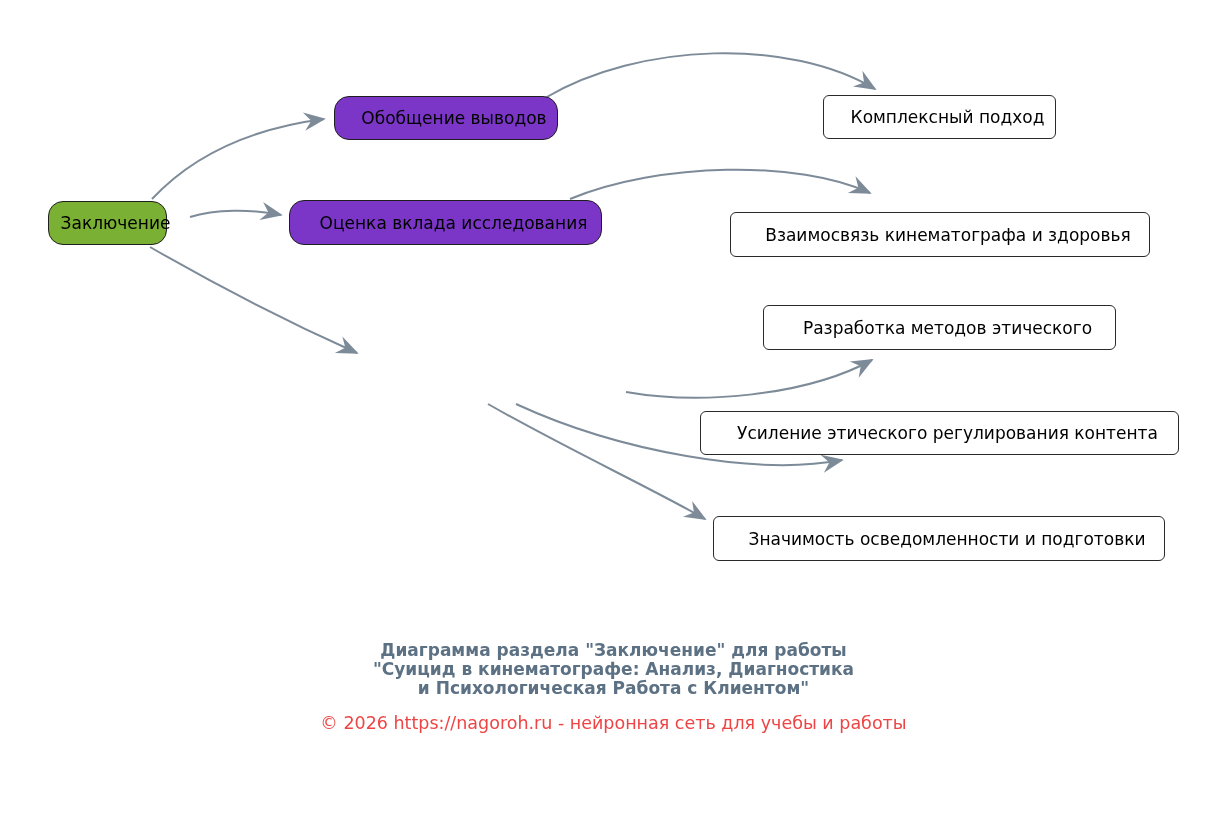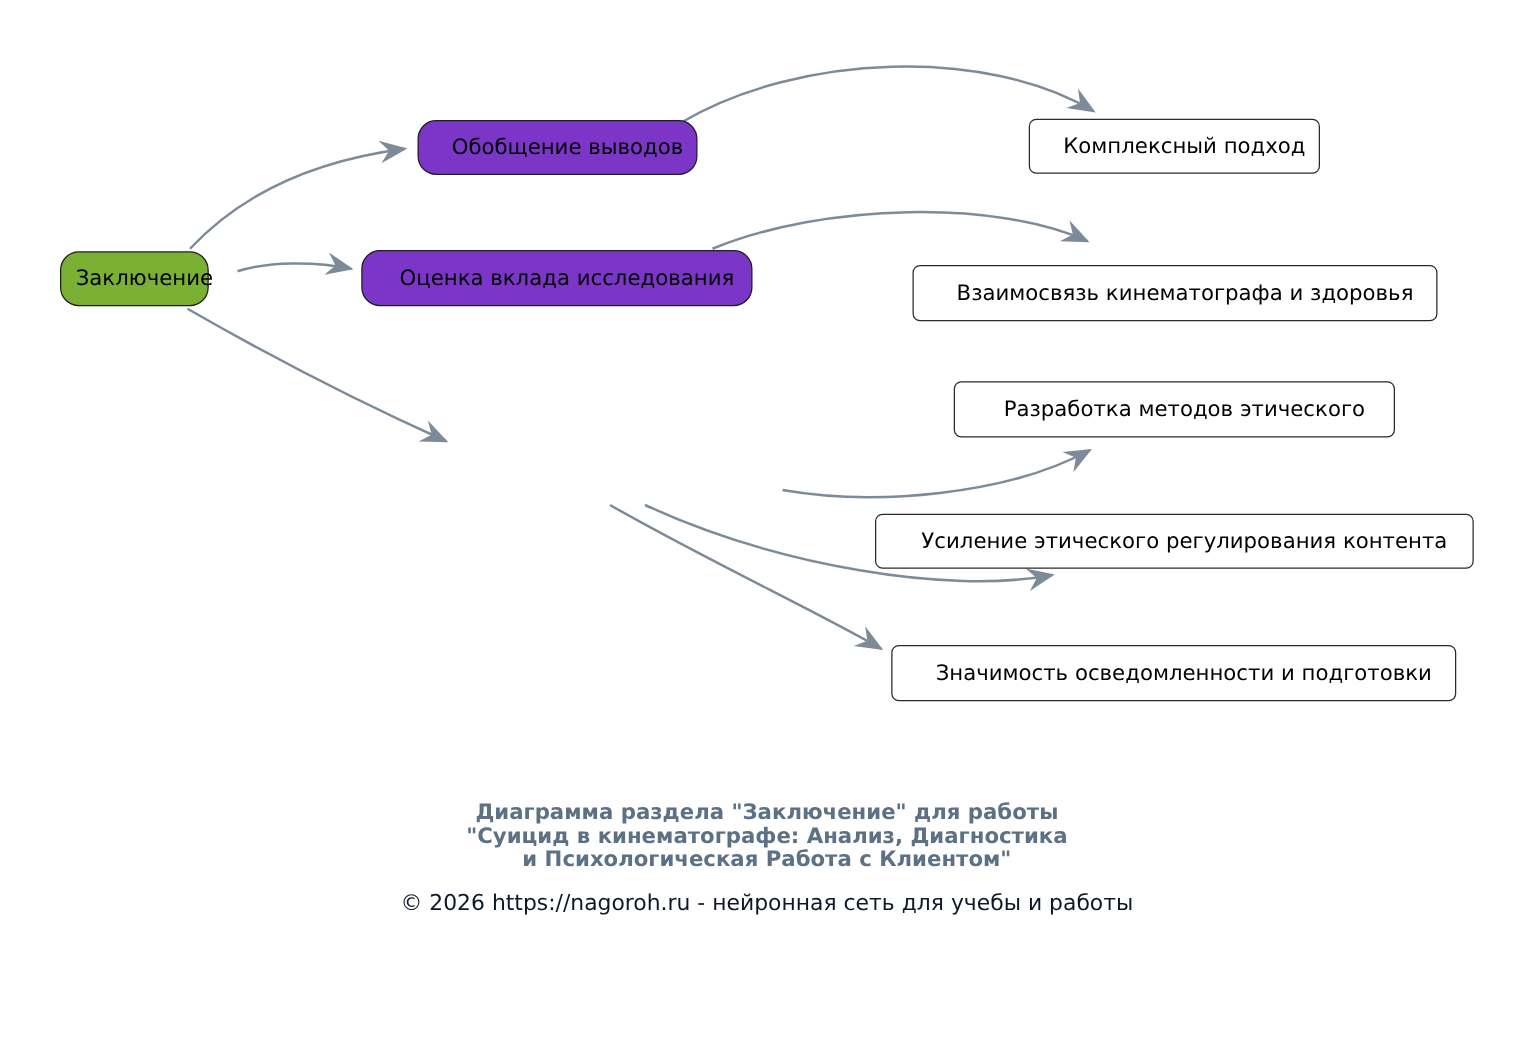--- a/index.html
+++ b/index.html
@@ -56,21 +56,21 @@
   .footer-sep {
     margin-top: 2px;
     font-size: 16px;
     line-height: 1;
     color: #5D7184;
     letter-spacing: 0;
   }
   .footer-copy {
     margin-top: 15px;
     font-size: 17.5px;
-    color: #0f172a;
+    color: #ef4444;
   }
 </style>
 </head>
 <body>
 
 <div class="canvas">
 
   <svg class="edges" width="1227" height="836" viewBox="0 0 1227 836">
     <defs>
       <marker id="ah" viewBox="0 0 14 12" refX="12" refY="6" markerWidth="13" markerHeight="11" orient="auto">

